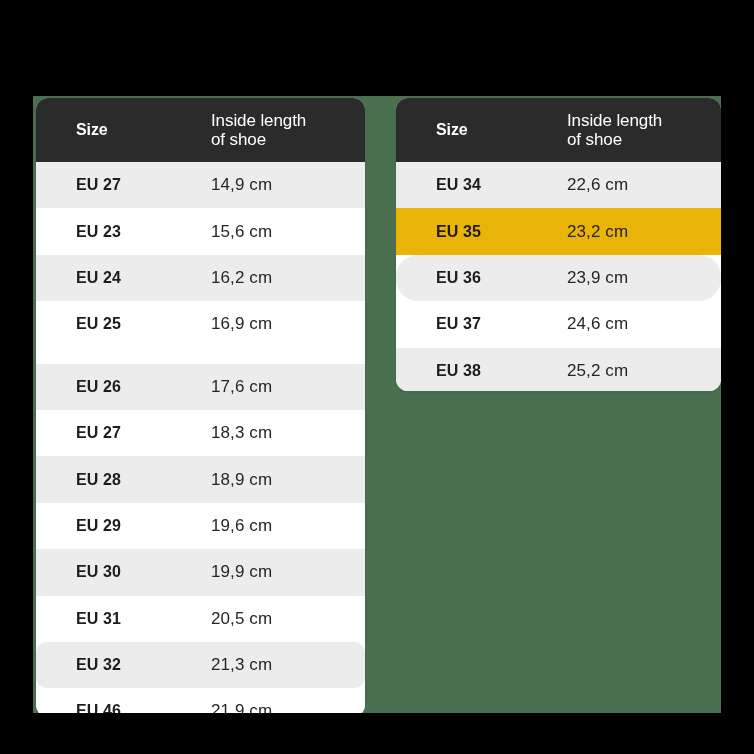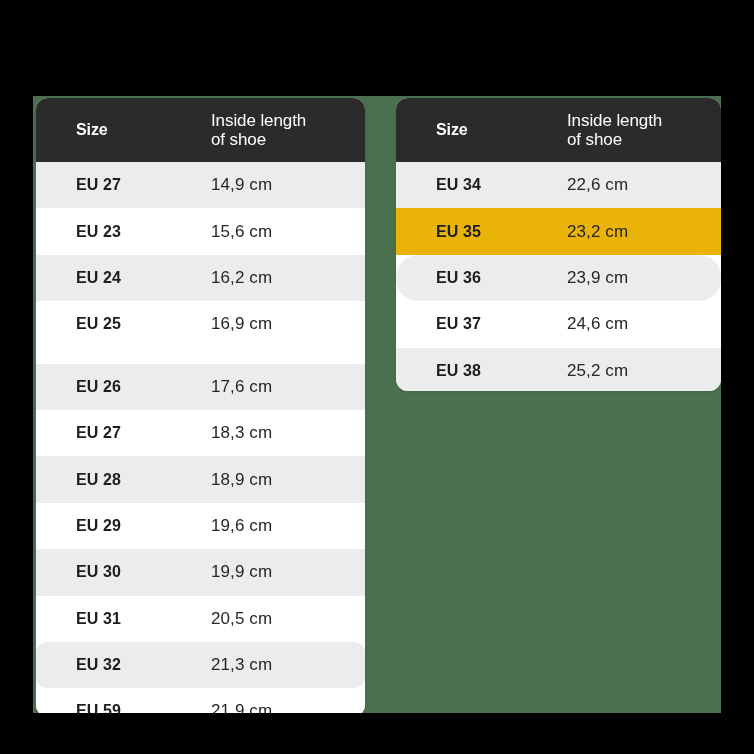--- a/index.html
+++ b/index.html
@@ -174,21 +174,21 @@
           </div>
           <div class="trow" style="background: rgb(255, 255, 255);">
             <div class="cell size-col">EU 31</div>
             <div class="cell len-col">20,5 cm</div>
           </div>
           <div class="trow alt" style="background: rgb(236, 236, 236); border-radius: 11px;">
             <div class="cell size-col">EU 32</div>
             <div class="cell len-col">21,3 cm</div>
           </div>
           <div class="trow" style="background: rgb(255, 255, 255);">
-            <div class="cell size-col">EU 59</div>
+            <div class="cell size-col">EU 46</div>
             <div class="cell len-col">21,9 cm</div>
           </div>
         </div>
     </div>
 
     <div class="card" id="card-right">
       <div class="thead" style="background: rgb(43, 43, 43); color: rgb(255, 255, 255);">
         <div class="cell size-col">Size</div>
         <div class="cell len-col">
           <span>Inside length</span><br>

